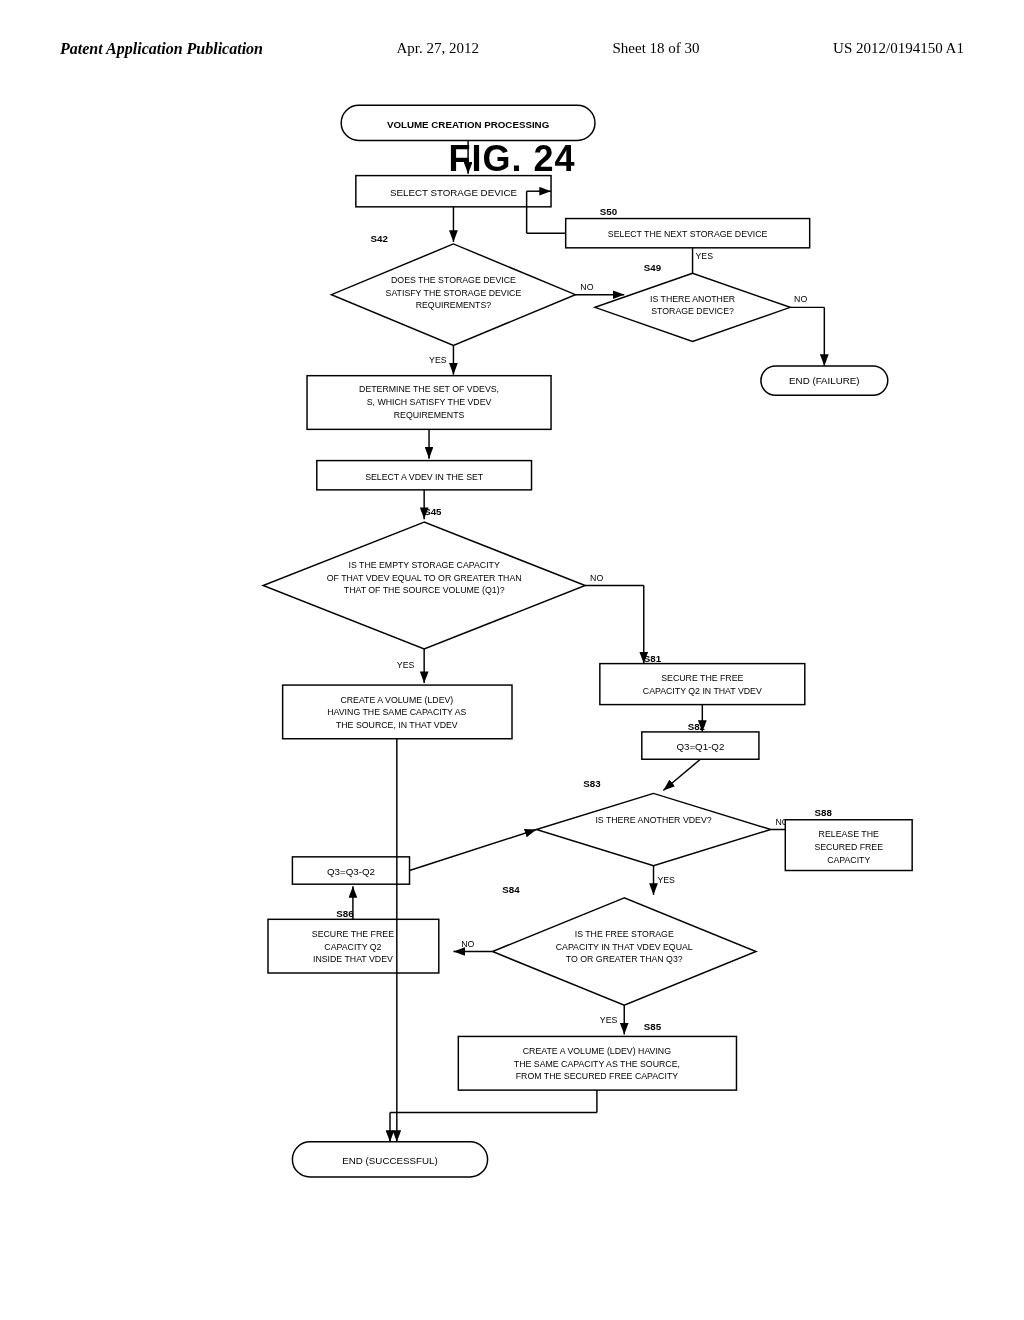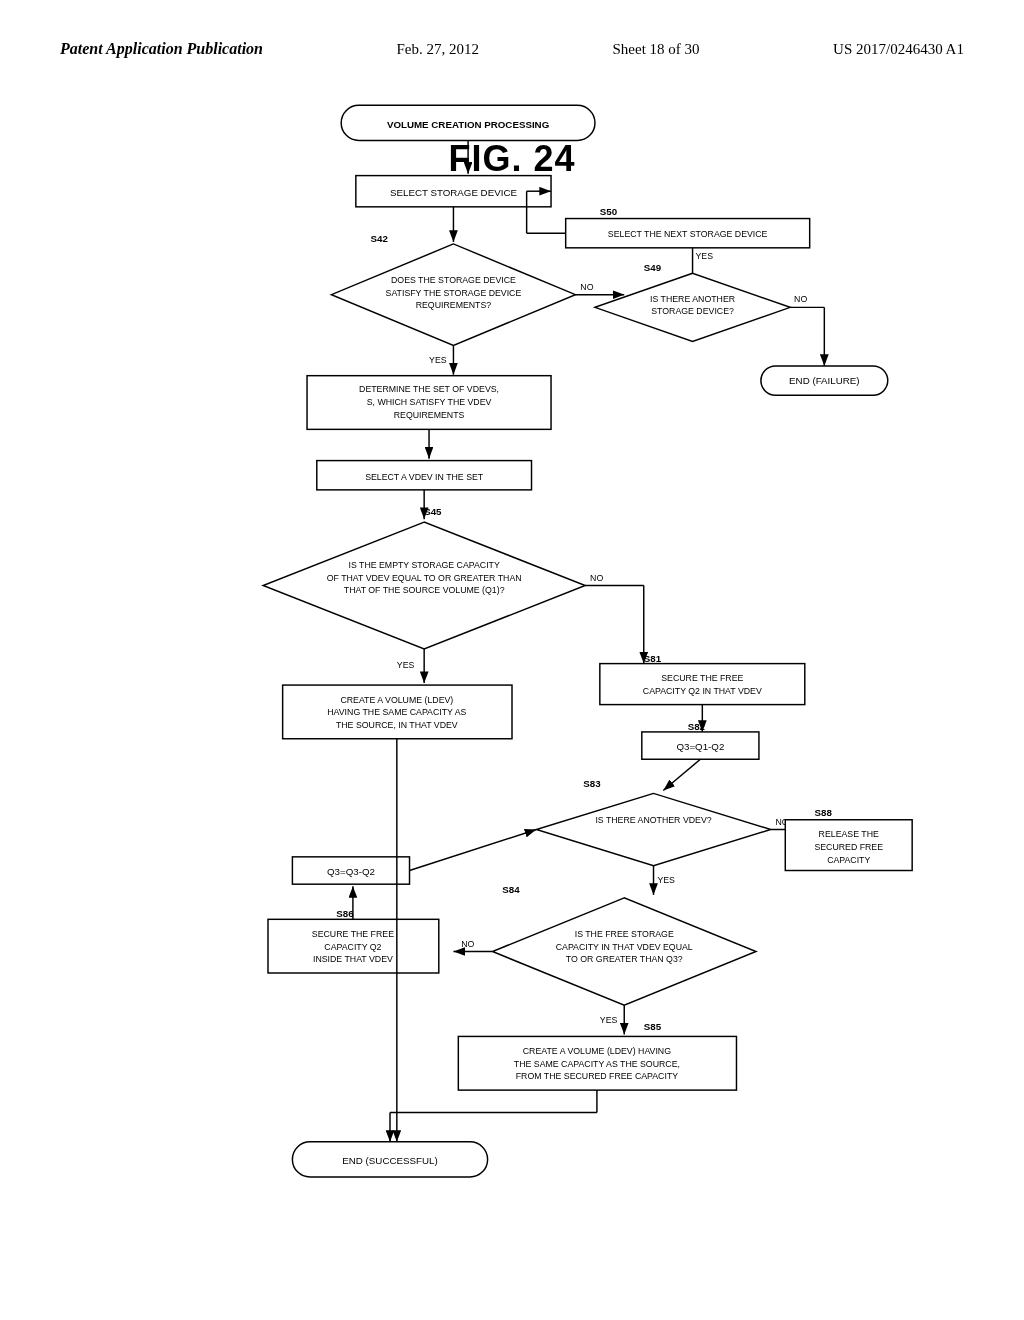--- a/index.html
+++ b/index.html
@@ -8,21 +8,21 @@
       height: 1320px;
       background: #fff;
       font-family: 'Times New Roman', Times, serif;
       overflow: hidden;
       position: relative;
     }
 
     .page-header {
       display: flex;
       justify-content: space-between;
-      align-items: flex-end;
+      align-items: flex-start;
       padding: 40px 60px 10px 60px;
       font-size: 15px;
     }
 
     .header-left {
       font-weight: bold;
       font-style: italic;
       font-size: 16px;
     }
 
@@ -58,23 +58,23 @@
       font-weight: bold;
       font-family: Arial, sans-serif;
       letter-spacing: 1px;
     }
   </style>
 </head>
 <body>
 
 <div class="page-header">
   <span class="header-left">Patent Application Publication</span>
-  <span class="header-center">Feb. 27, 2012</span>
+  <span class="header-center">Apr. 27, 2012</span>
   <span class="header-center">Sheet 18 of 30</span>
-  <span class="header-right">US 2017/0246430 A1</span>
+  <span class="header-right">US 2012/0194150 A1</span>
 </div>
 
 <div class="diagram-area">
   <div class="fig-label">FIG. 24</div>
 
   <svg viewBox="0 0 750 1250" xmlns="http://www.w3.org/2000/svg">
     <defs>
       <marker id="arrowhead" markerWidth="8" markerHeight="6" refX="8" refY="3" orient="auto">
         <polygon points="0 0, 8 3, 0 6" fill="#000"></polygon>
       </marker>

